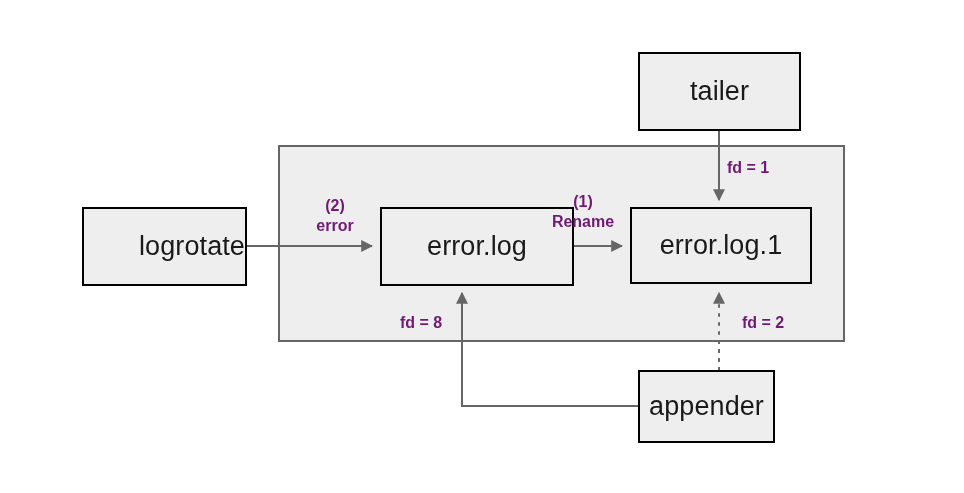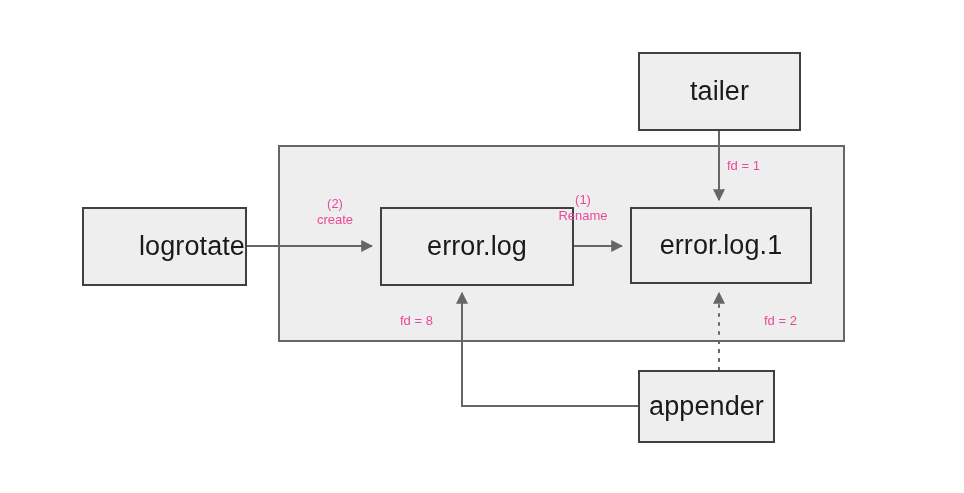--- a/index.html
+++ b/index.html
@@ -24,40 +24,41 @@
     position: absolute;
     left: 0;
     top: 0;
     width: 964px;
     height: 493px;
   }
   .node-box {
     position: absolute;
     box-sizing: border-box;
     background: #eeeeee;
-    border: 2px solid #404040;
+    border: 2px solid #000000;
     display: flex;
     align-items: center;
     justify-content: center;
     color: #000000;
   }
   .node-label {
     font-size: 27px;
     line-height: 1;
     letter-spacing: 0.1px;
     color: #1a1a1a;
     white-space: nowrap;
   }
   .edge-label {
     position: absolute;
-    font-size: 13px;
-    color: #ec4899;
+    font-size: 16px;
+    color: #701a75;
     white-space: nowrap;
     line-height: 1.25;
     text-align: center;
+    font-weight: bold;
   }
   .edge-label.two-line {
     text-align: center;
   }
   .group-panel {
     position: absolute;
     box-sizing: border-box;
     background: #eeeeee;
     border: 2px solid #666666;
   }
@@ -113,33 +114,33 @@
   <div class="node-box" style="left:630px; top:207px; width:182px; height:77px;">
     <span class="node-label">error.log.1</span>
   </div>
 
   <div class="node-box" style="left:638px; top:370px; width:137px; height:73px;">
     <span class="node-label">appender</span>
   </div>
 
   <div class="edge-label two-line" style="left:290px; top:196px; width:90px;">
     <div>(2)</div>
-    <div>create</div>
+    <div>error</div>
   </div>
 
   <div class="edge-label two-line" style="left:543px; top:192px; width:80px;">
     <div>(1)</div>
     <div>Rename</div>
   </div>
 
   <div class="edge-label" style="left:727px; top:158px;">
     <span>fd = 1</span>
   </div>
 
-  <div class="edge-label" style="left:764px; top:313px;">
+  <div class="edge-label" style="left:742px; top:313px;">
     <span>fd = 2</span>
   </div>
 
   <div class="edge-label" style="left:400px; top:313px;">
     <span>fd = 8</span>
   </div>
 
 </div>
 
 </body></html>

